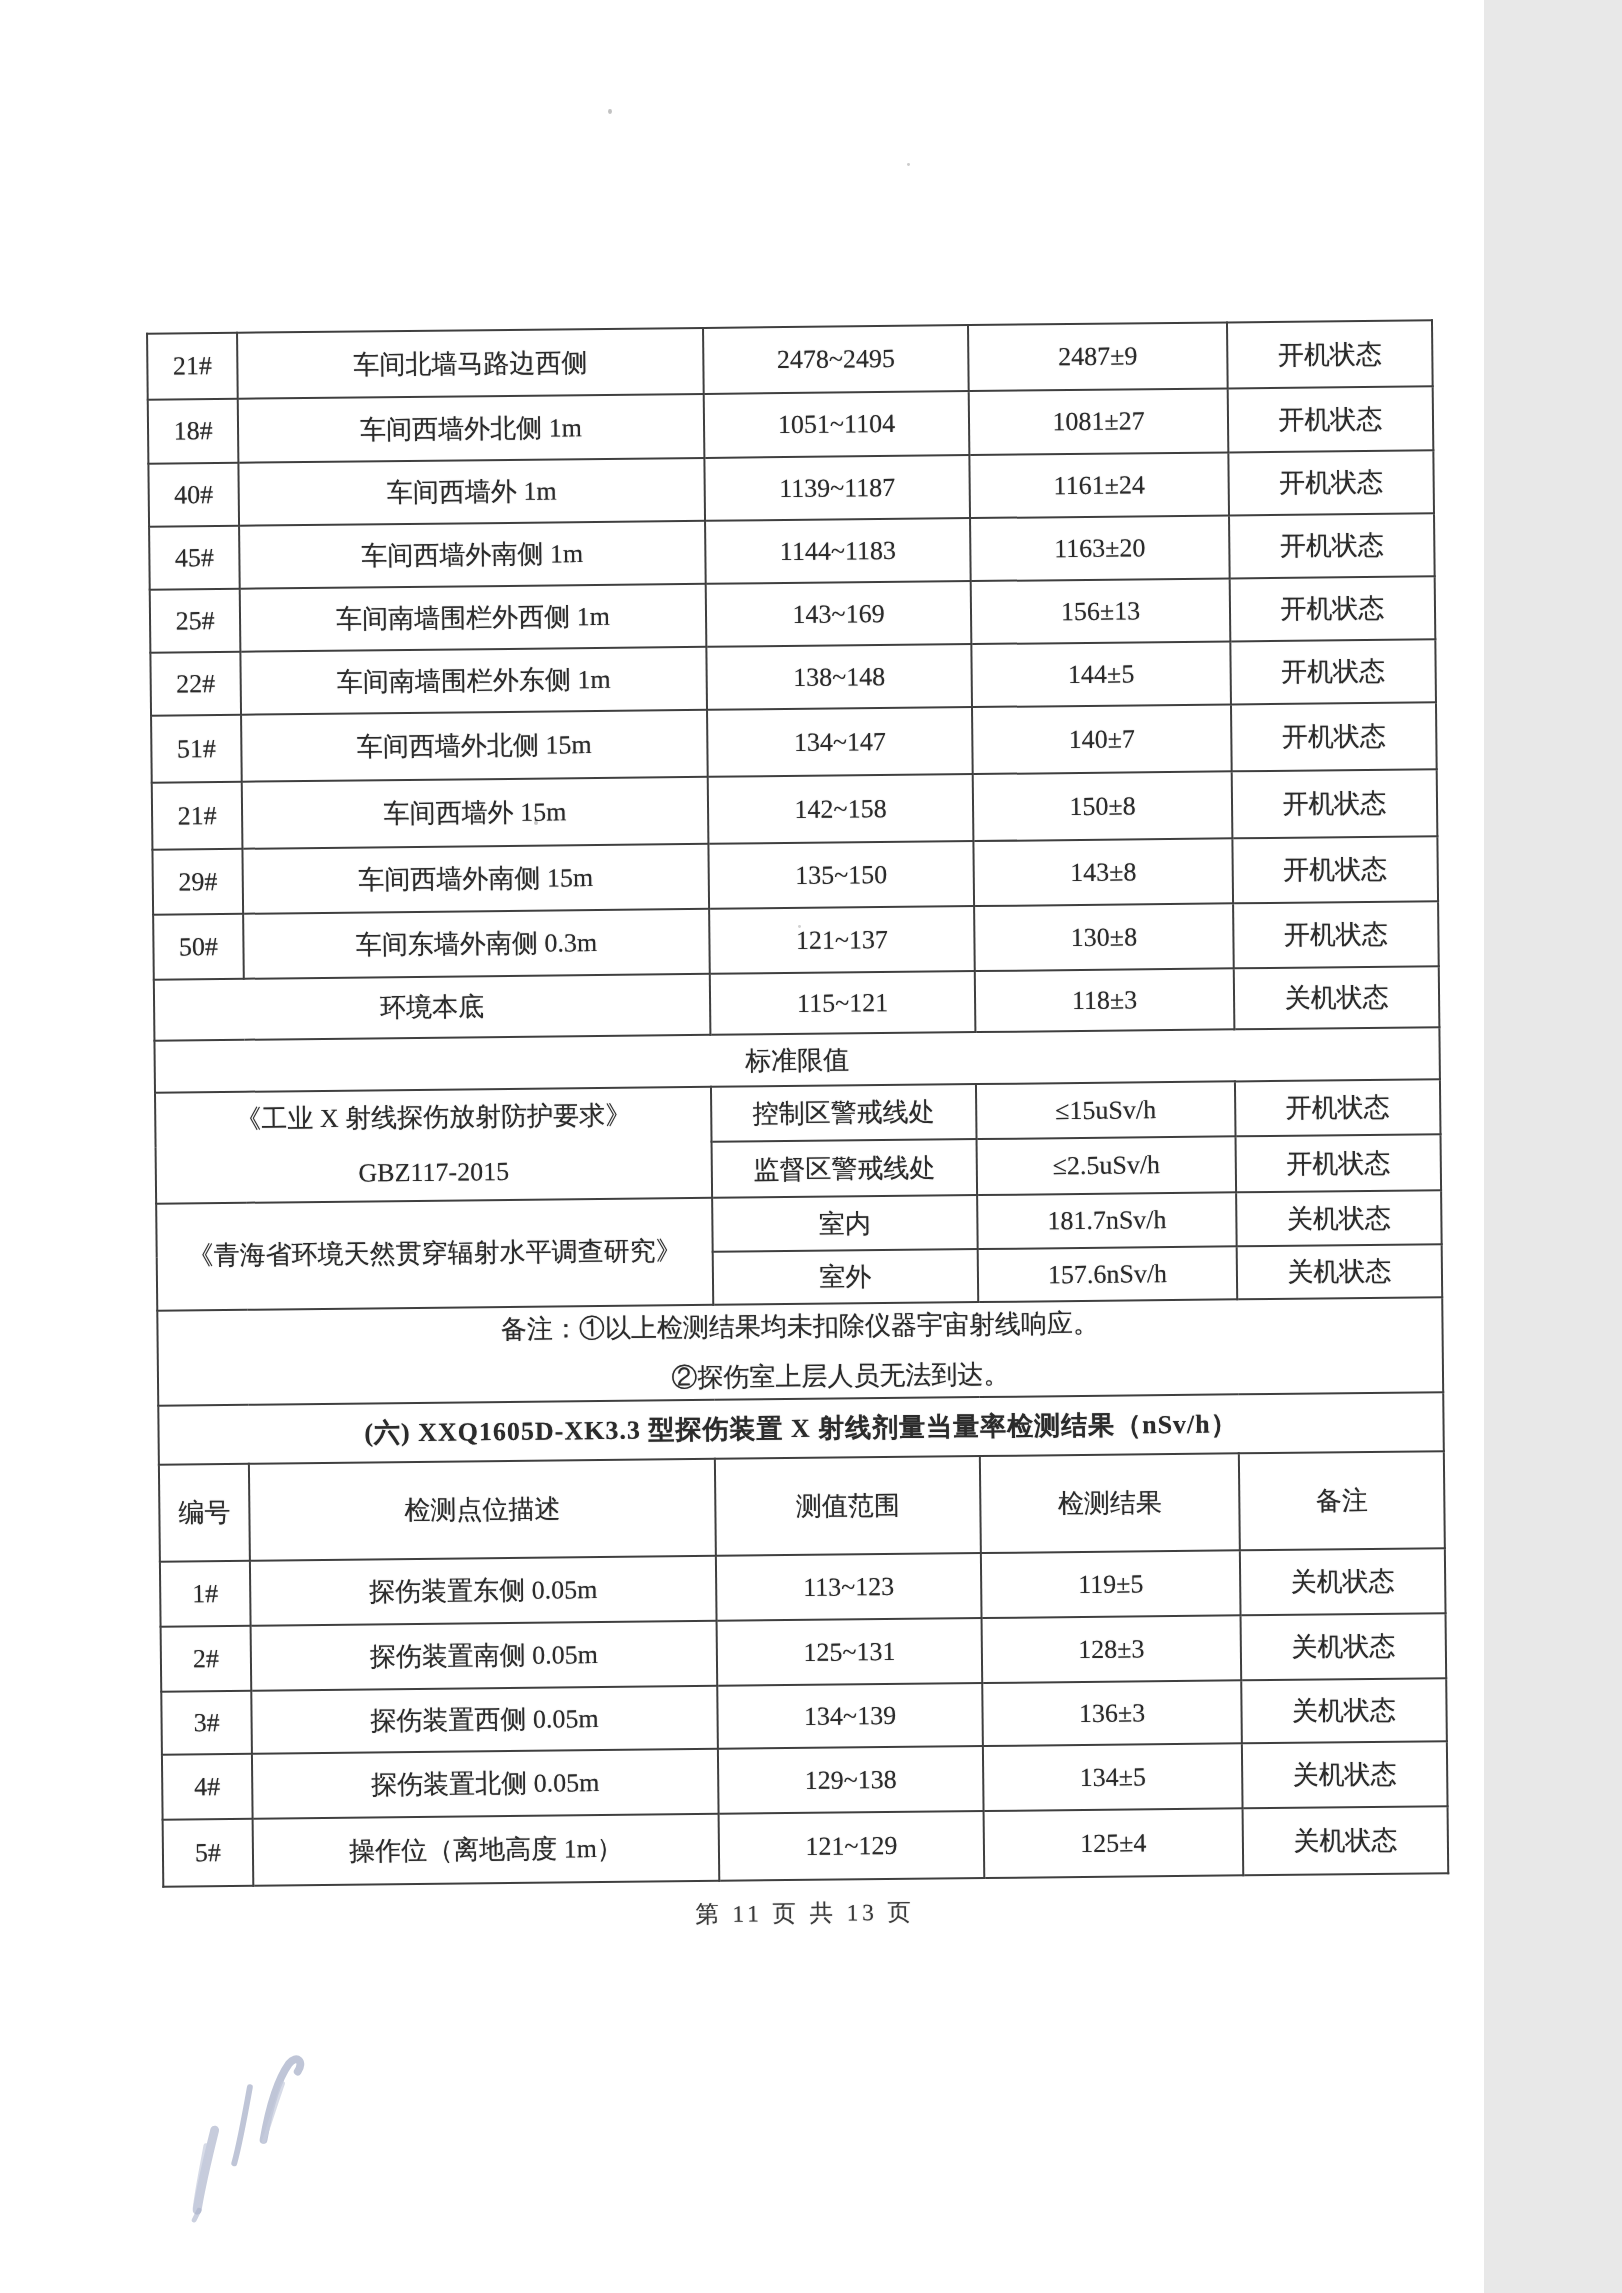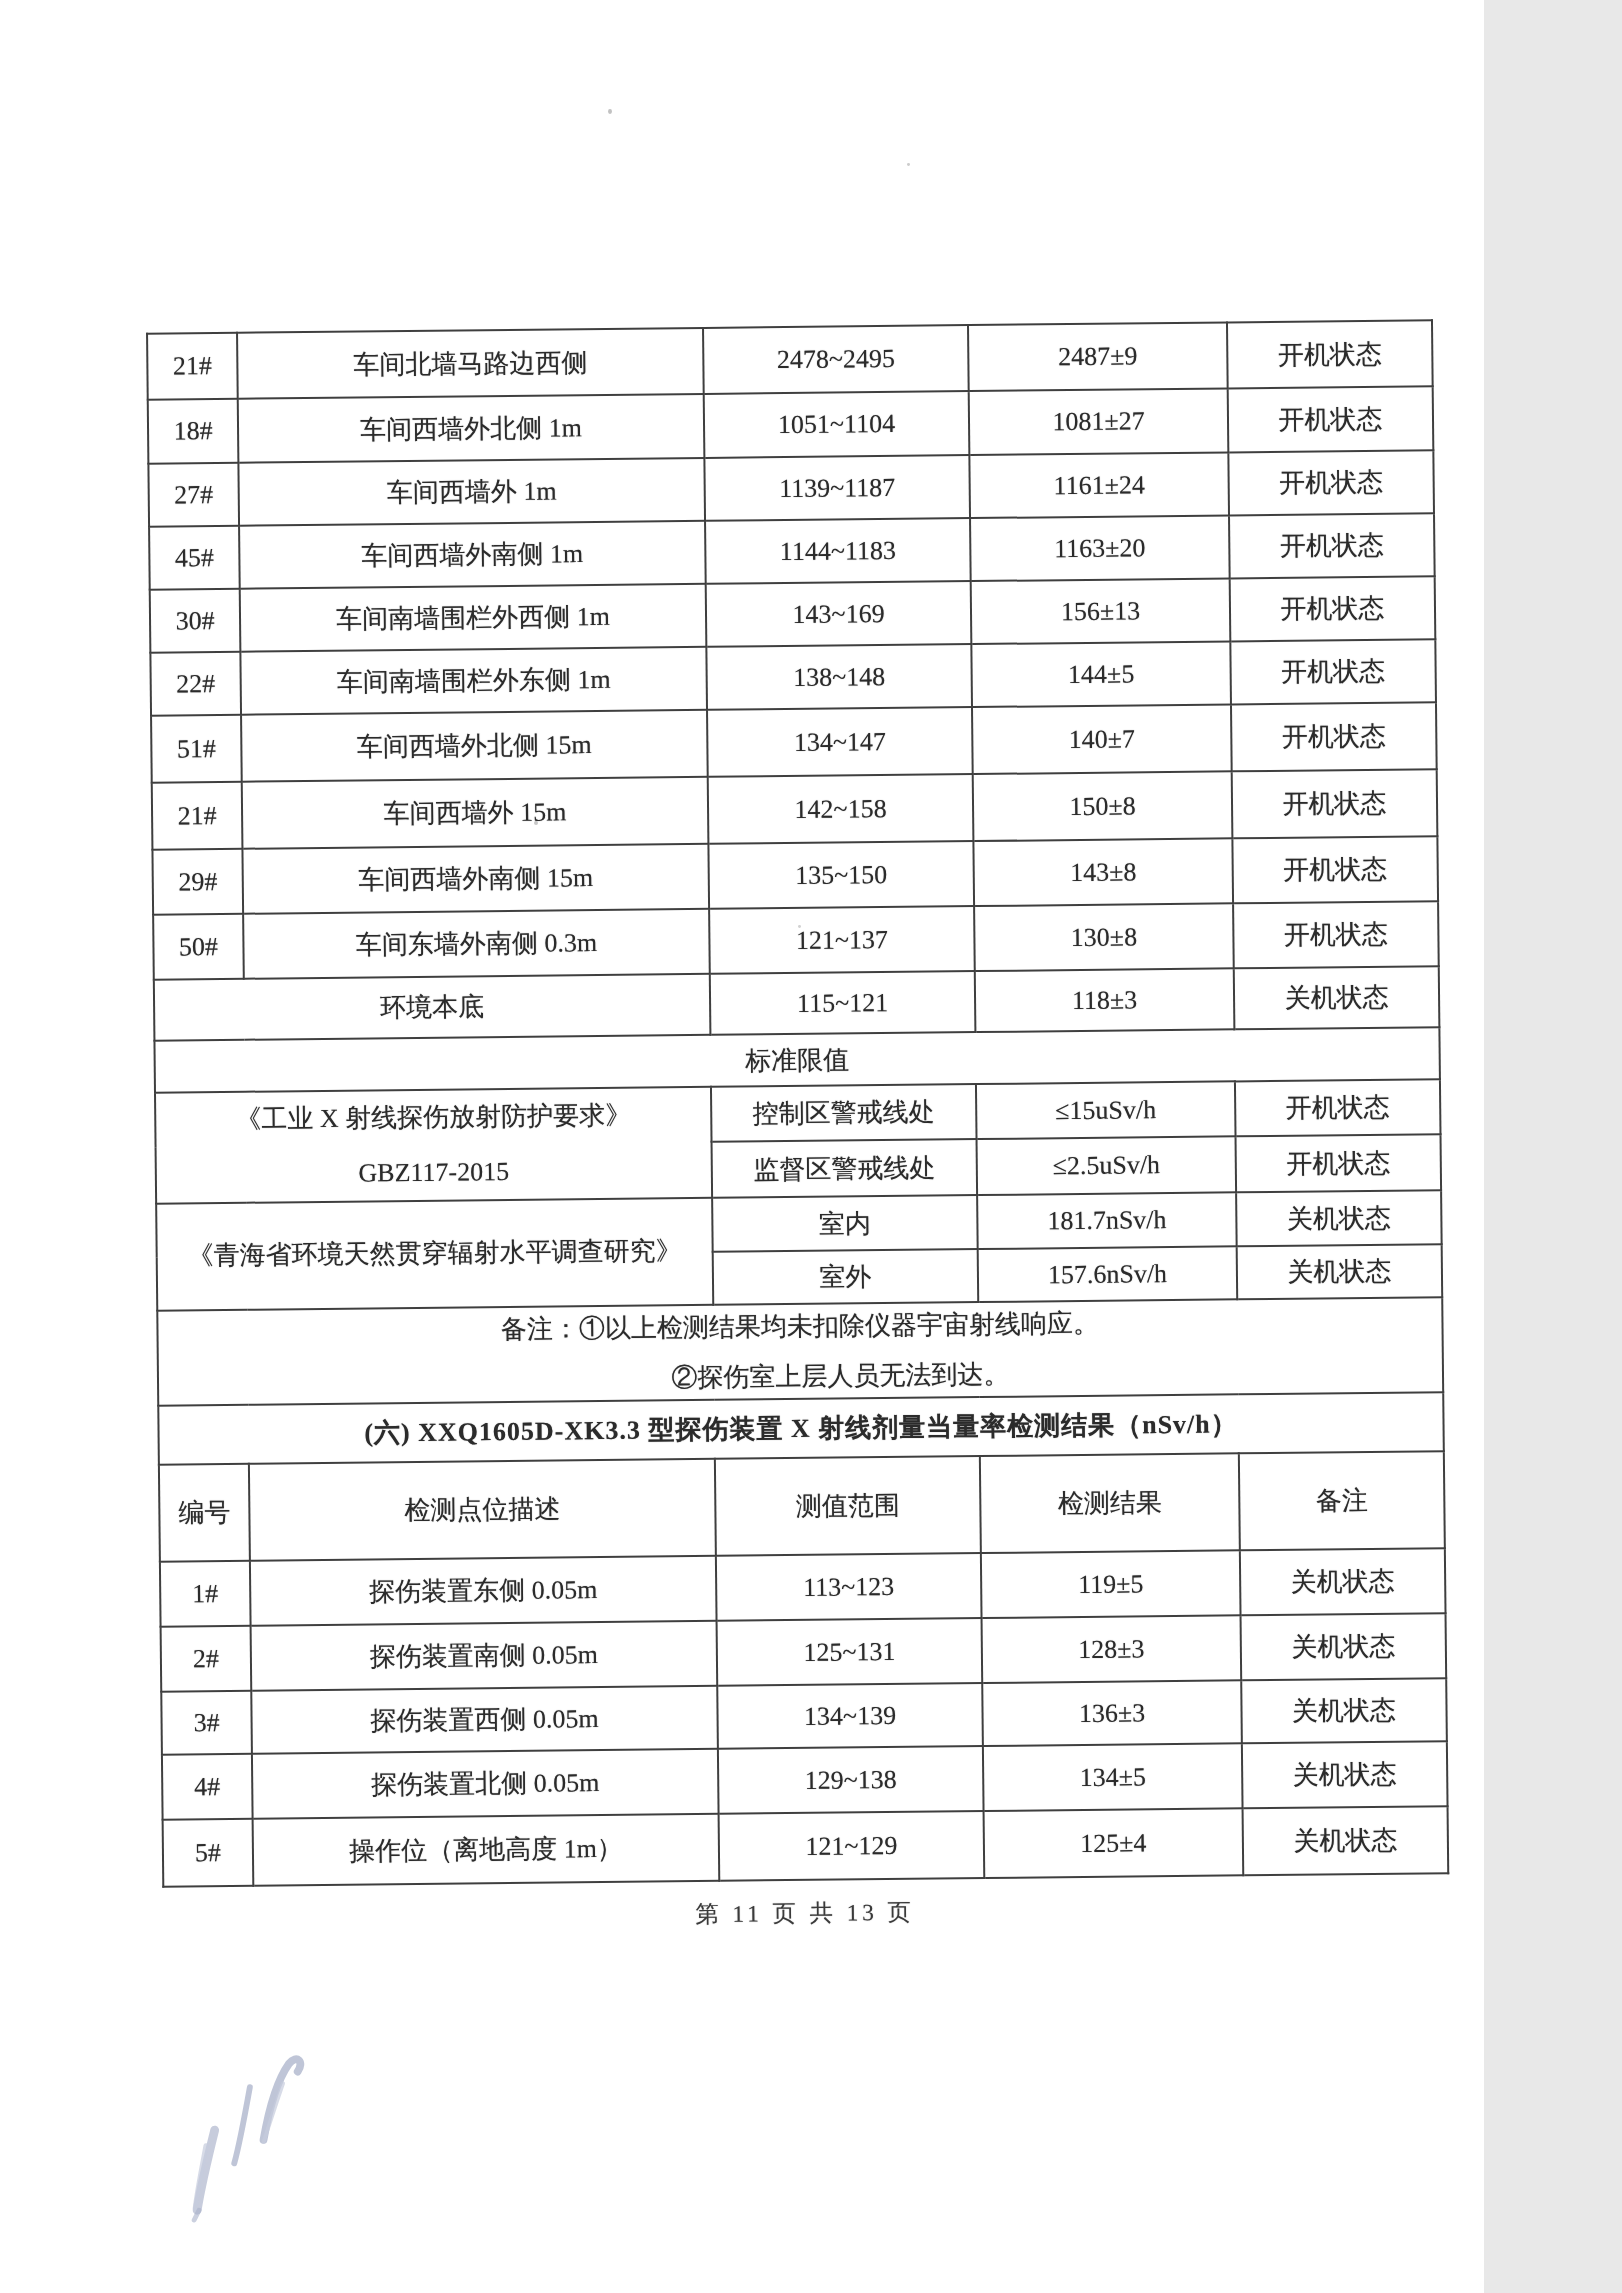--- a/index.html
+++ b/index.html
@@ -78,35 +78,35 @@
           <td>开机状态</td>
         </tr>
         <tr style="height:64px">
           <td>18#</td>
           <td>车间西墙外北侧 1m</td>
           <td>1051~1104</td>
           <td>1081±27</td>
           <td>开机状态</td>
         </tr>
         <tr style="height:63px">
-          <td>27#</td>
+          <td>40#</td>
           <td>车间西墙外 1m</td>
           <td>1139~1187</td>
           <td>1161±24</td>
           <td>开机状态</td>
         </tr>
         <tr style="height:63px">
           <td>45#</td>
           <td>车间西墙外南侧 1m</td>
           <td>1144~1183</td>
           <td>1163±20</td>
           <td>开机状态</td>
         </tr>
         <tr style="height:63px">
-          <td>30#</td>
+          <td>25#</td>
           <td>车间南墙围栏外西侧 1m</td>
           <td>143~169</td>
           <td>156±13</td>
           <td>开机状态</td>
         </tr>
         <tr style="height:63px">
           <td>22#</td>
           <td>车间南墙围栏外东侧 1m</td>
           <td>138~148</td>
           <td>144±5</td>

